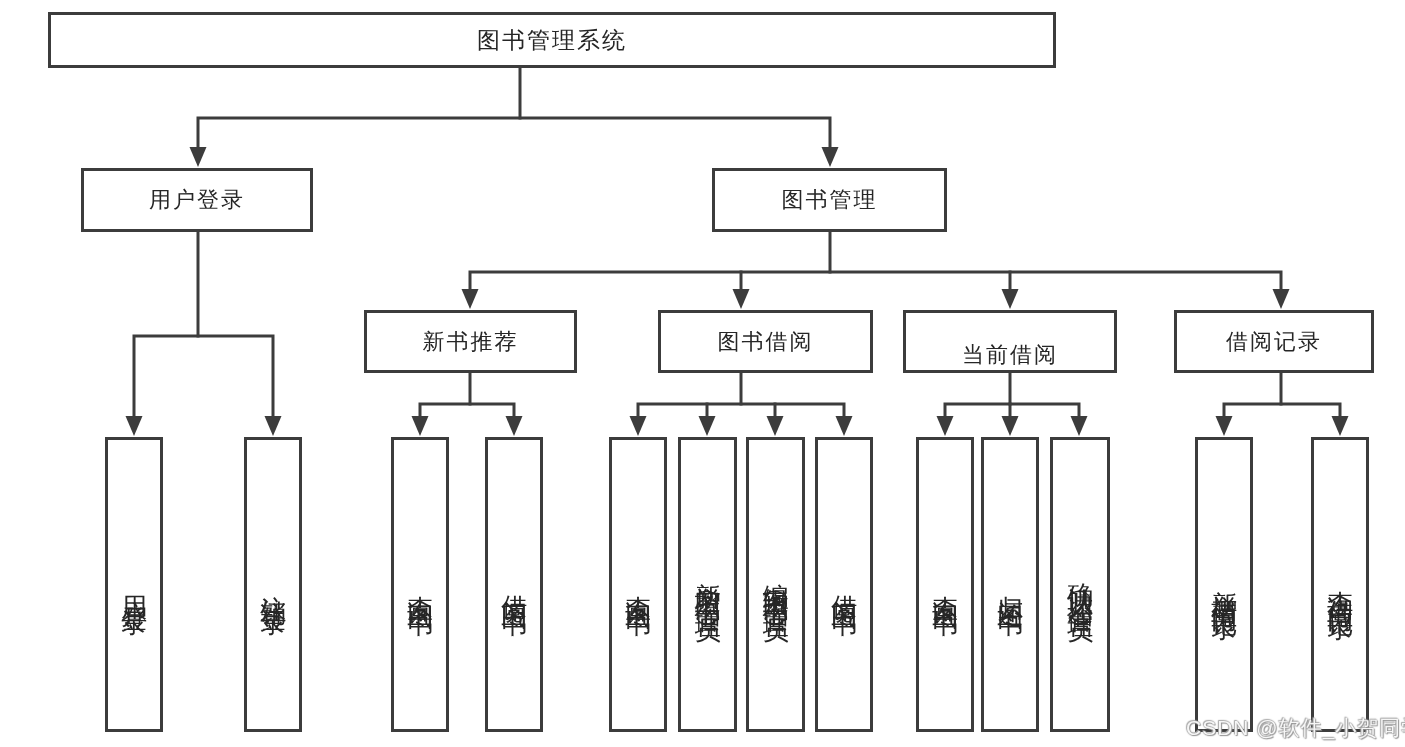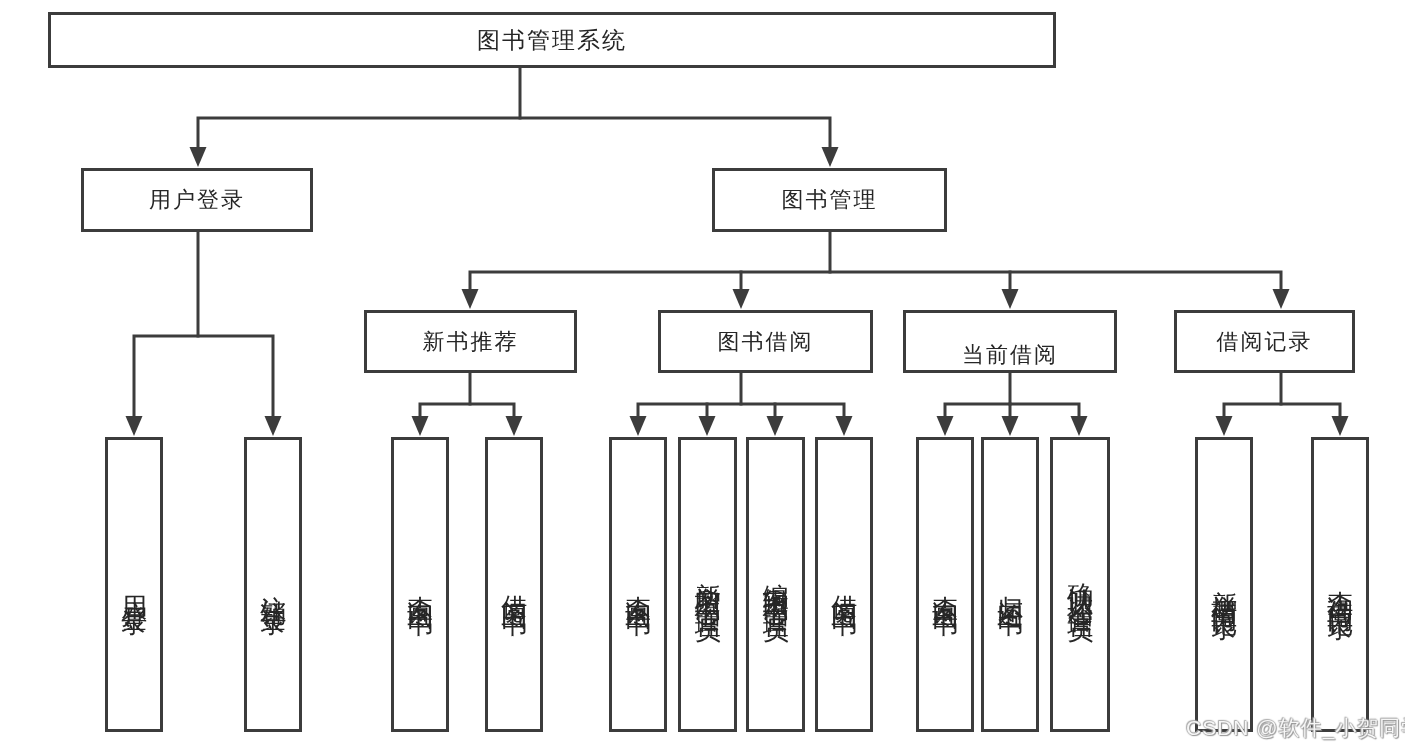--- a/index.html
+++ b/index.html
@@ -101,21 +101,21 @@
 
   <div class="box" style="left:364px;top:310px;width:213px;height:63px;">
     <span class="h">新书推荐</span>
   </div>
   <div class="box" style="left:634px;top:310px;width:215px;height:63px;margin-left:24px;">
     <span class="h">图书借阅</span>
   </div>
   <div class="box" style="left:903px;top:310px;width:214px;height:63px;align-items:flex-end;">
     <span class="h">当前借阅</span>
   </div>
-  <div class="box" style="left:1174px;top:310px;width:181px;height:63px;font-family:Liberation Mono, monospace;">
+  <div class="box" style="left:1174px;top:310px;width:200px;height:63px;font-family:Liberation Mono, monospace;">
     <span class="h">借阅记录</span>
   </div>
 
   <div class="box" style="left:105px;top:437px;width:58px;height:295px;">
     <span class="v">用户登录</span>
   </div>
   <div class="box" style="left:244px;top:437px;width:58px;height:295px;">
     <span class="v">注销登录</span>
   </div>
 

